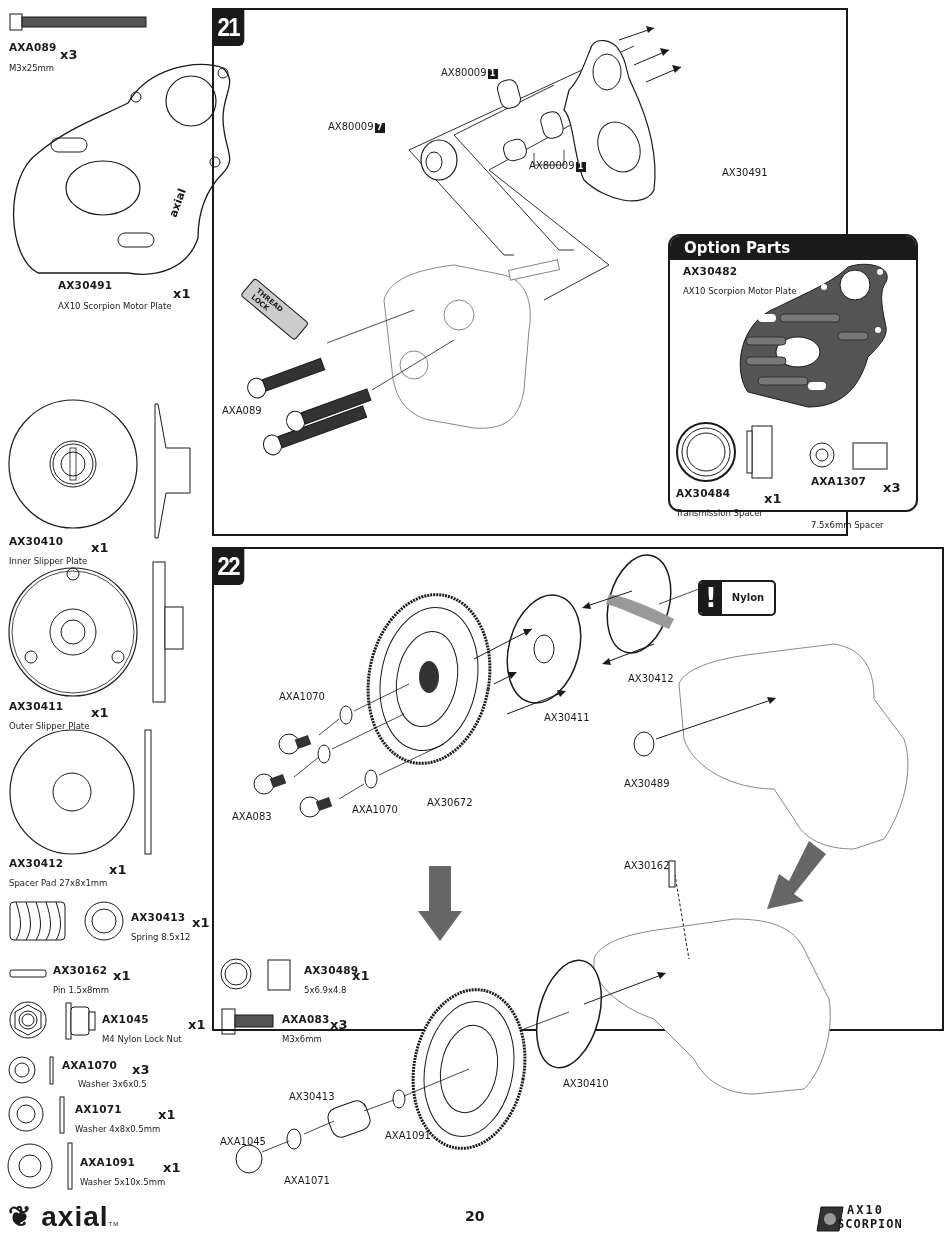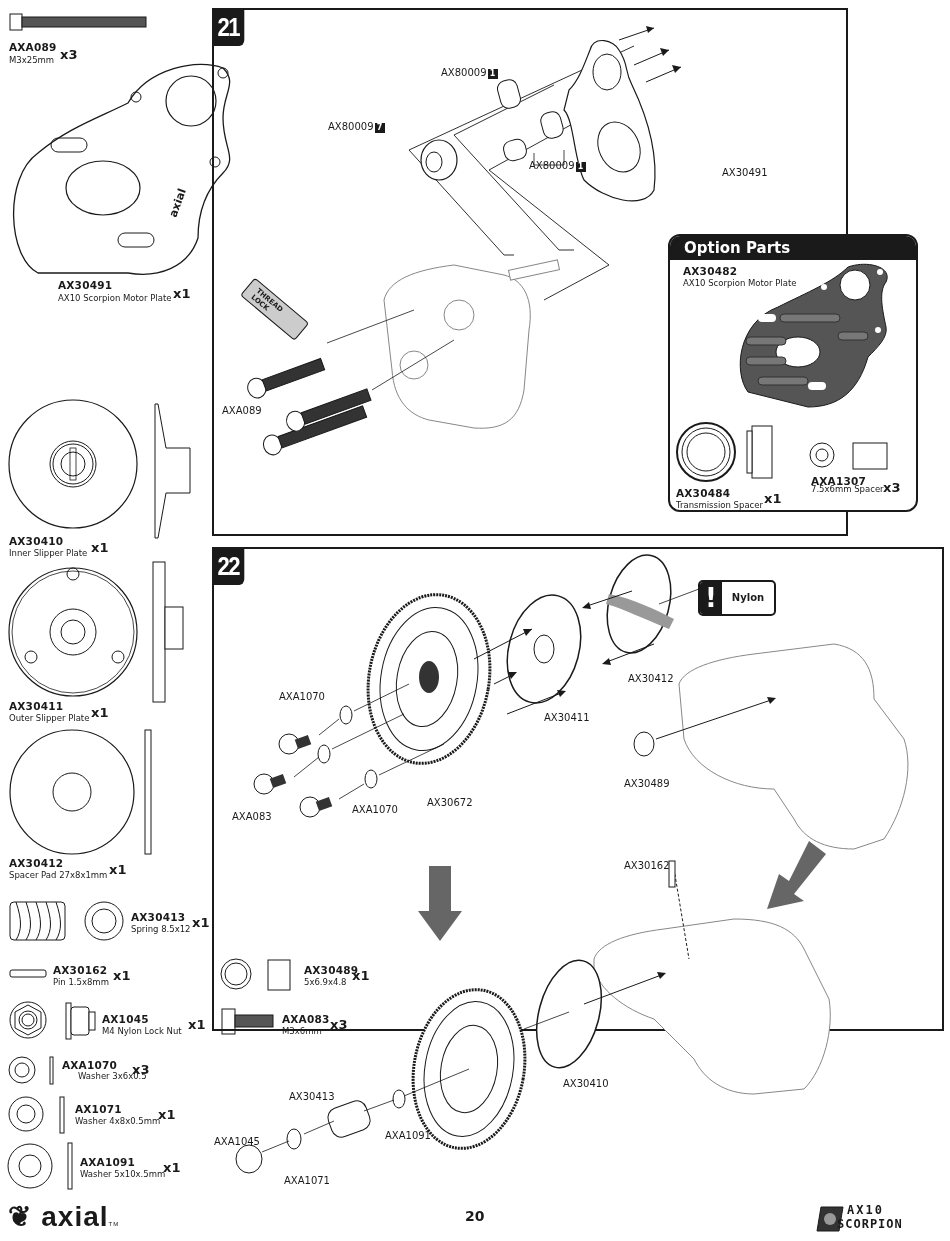--- a/index.html
+++ b/index.html
@@ -1,20 +1,20 @@
 <!DOCTYPE html>
 <html><head>
 <meta charset="utf-8">
 <style>
   * { box-sizing: border-box; margin: 0; padding: 0; }
   html, body { width: 950px; height: 1241px; background: #ffffff; overflow: hidden; }
   body { position: relative; font-family: "DejaVu Sans", sans-serif; color: #1a1a1a; }
   .abs { position: absolute; }
   .pn { font-weight: bold; font-size: 10.5px; line-height: 12px; letter-spacing: 0.2px; }
-  .pd { font-size: 8.5px; line-height: 10px; }
+  .pd { font-size: 8.5px; line-height: 10px; margin-top: 8px; }
   .qty { font-weight: bold; font-size: 13px; line-height: 14px; text-align: right; }
   .cl { font-size: 10px; line-height: 11px; }
   .stepbox { position: absolute; border: 2px solid #1a1a1a; }
   .stepnum { position: absolute; left: -2px; top: -2px; width: 38px; height: 38px; background: #1a1a1a; color: #fff;
     font-family: "Liberation Sans", sans-serif; font-weight: bold; font-size: 26px; line-height: 38px; text-align: center;
     border-bottom-right-radius: 6px; letter-spacing: -2px; transform: scaleX(0.85); transform-origin: left; }
   svg { position: absolute; overflow: visible; }
   .idx { display: inline-block; background: #1a1a1a; color: #fff; font-size: 8px; font-weight: bold; line-height: 10px; width: 10px; text-align: center; margin-left: 1px; vertical-align: 0; }
   .opt { position: absolute; left: 668px; top: 234px; width: 250px; height: 278px; border: 2px solid #1a1a1a; border-radius: 12px; overflow: hidden; background: #fff; }
   .opt-hdr { height: 24px; background: #1a1a1a; color: #fff; font-weight: bold; font-size: 15px; line-height: 24px; padding-left: 14px; }
@@ -249,21 +249,21 @@
 </svg>
 <div class="abs pn" style="left:676px;top:487px">AX30484</div>
 <div class="abs pd" style="left:676px;top:500px">Transmission Spacer</div>
 <div class="abs qty" style="left:764px;top:492px">x1</div>
 <svg style="left:810px;top:441px" width="80" height="30">
   <circle cx="12" cy="14" r="12" fill="#fff" stroke="#1a1a1a"></circle>
   <circle cx="12" cy="14" r="6" fill="none" stroke="#1a1a1a"></circle>
   <rect x="43" y="2" width="34" height="26" fill="#fff" stroke="#1a1a1a"></rect>
 </svg>
 <div class="abs pn" style="left:811px;top:475px">AXA1307</div>
-<div class="abs pd" style="left:811px;top:484px">7.5x6mm Spacer</div>
+<div class="abs pd" style="left:811px;top:512px">7.5x6mm Spacer</div>
 <div class="abs qty" style="left:883px;top:481px">x3</div>
 
 <div class="stepbox" style="left:212px;top:547px;width:732px;height:484px;">
   <div class="stepnum">22</div>
 </div>
 
 <svg style="left:214px;top:549px" width="728" height="648">
 
   <ellipse cx="215" cy="130" rx="60" ry="85" fill="#fff" stroke="#1a1a1a" stroke-width="3" stroke-dasharray="2 1" transform="rotate(10 215 130)"></ellipse>
   <ellipse cx="215" cy="130" rx="48" ry="72" fill="none" stroke="#1a1a1a" transform="rotate(10 215 130)"></ellipse>
@@ -343,21 +343,21 @@
 <div class="abs cl" style="left:279px;top:691px">AXA1070</div>
 <div class="abs cl" style="left:232px;top:811px">AXA083</div>
 <div class="abs cl" style="left:352px;top:804px">AXA1070</div>
 <div class="abs cl" style="left:427px;top:797px">AX30672</div>
 <div class="abs cl" style="left:544px;top:712px">AX30411</div>
 <div class="abs cl" style="left:628px;top:673px">AX30412</div>
 <div class="abs cl" style="left:624px;top:778px">AX30489</div>
 <div class="abs cl" style="left:624px;top:860px">AX30162</div>
 <div class="abs cl" style="left:563px;top:1078px">AX30410</div>
 <div class="abs cl" style="left:289px;top:1091px">AX30413</div>
-<div class="abs cl" style="left:214px;top:1136px">AXA1045</div>
+<div class="abs cl" style="left:220px;top:1136px">AXA1045</div>
 <div class="abs cl" style="left:284px;top:1175px">AXA1071</div>
 <div class="abs cl" style="left:385px;top:1130px">AXA1091</div>
 
 <div class="logo">
   <span>❦</span>
   <span>axial</span><span style="font-size:6px;font-weight:normal">TM</span>
 </div>
 <div class="pagenum">20</div>
 <div class="brand">
   <svg style="left:0;top:0" width="30" height="32">

